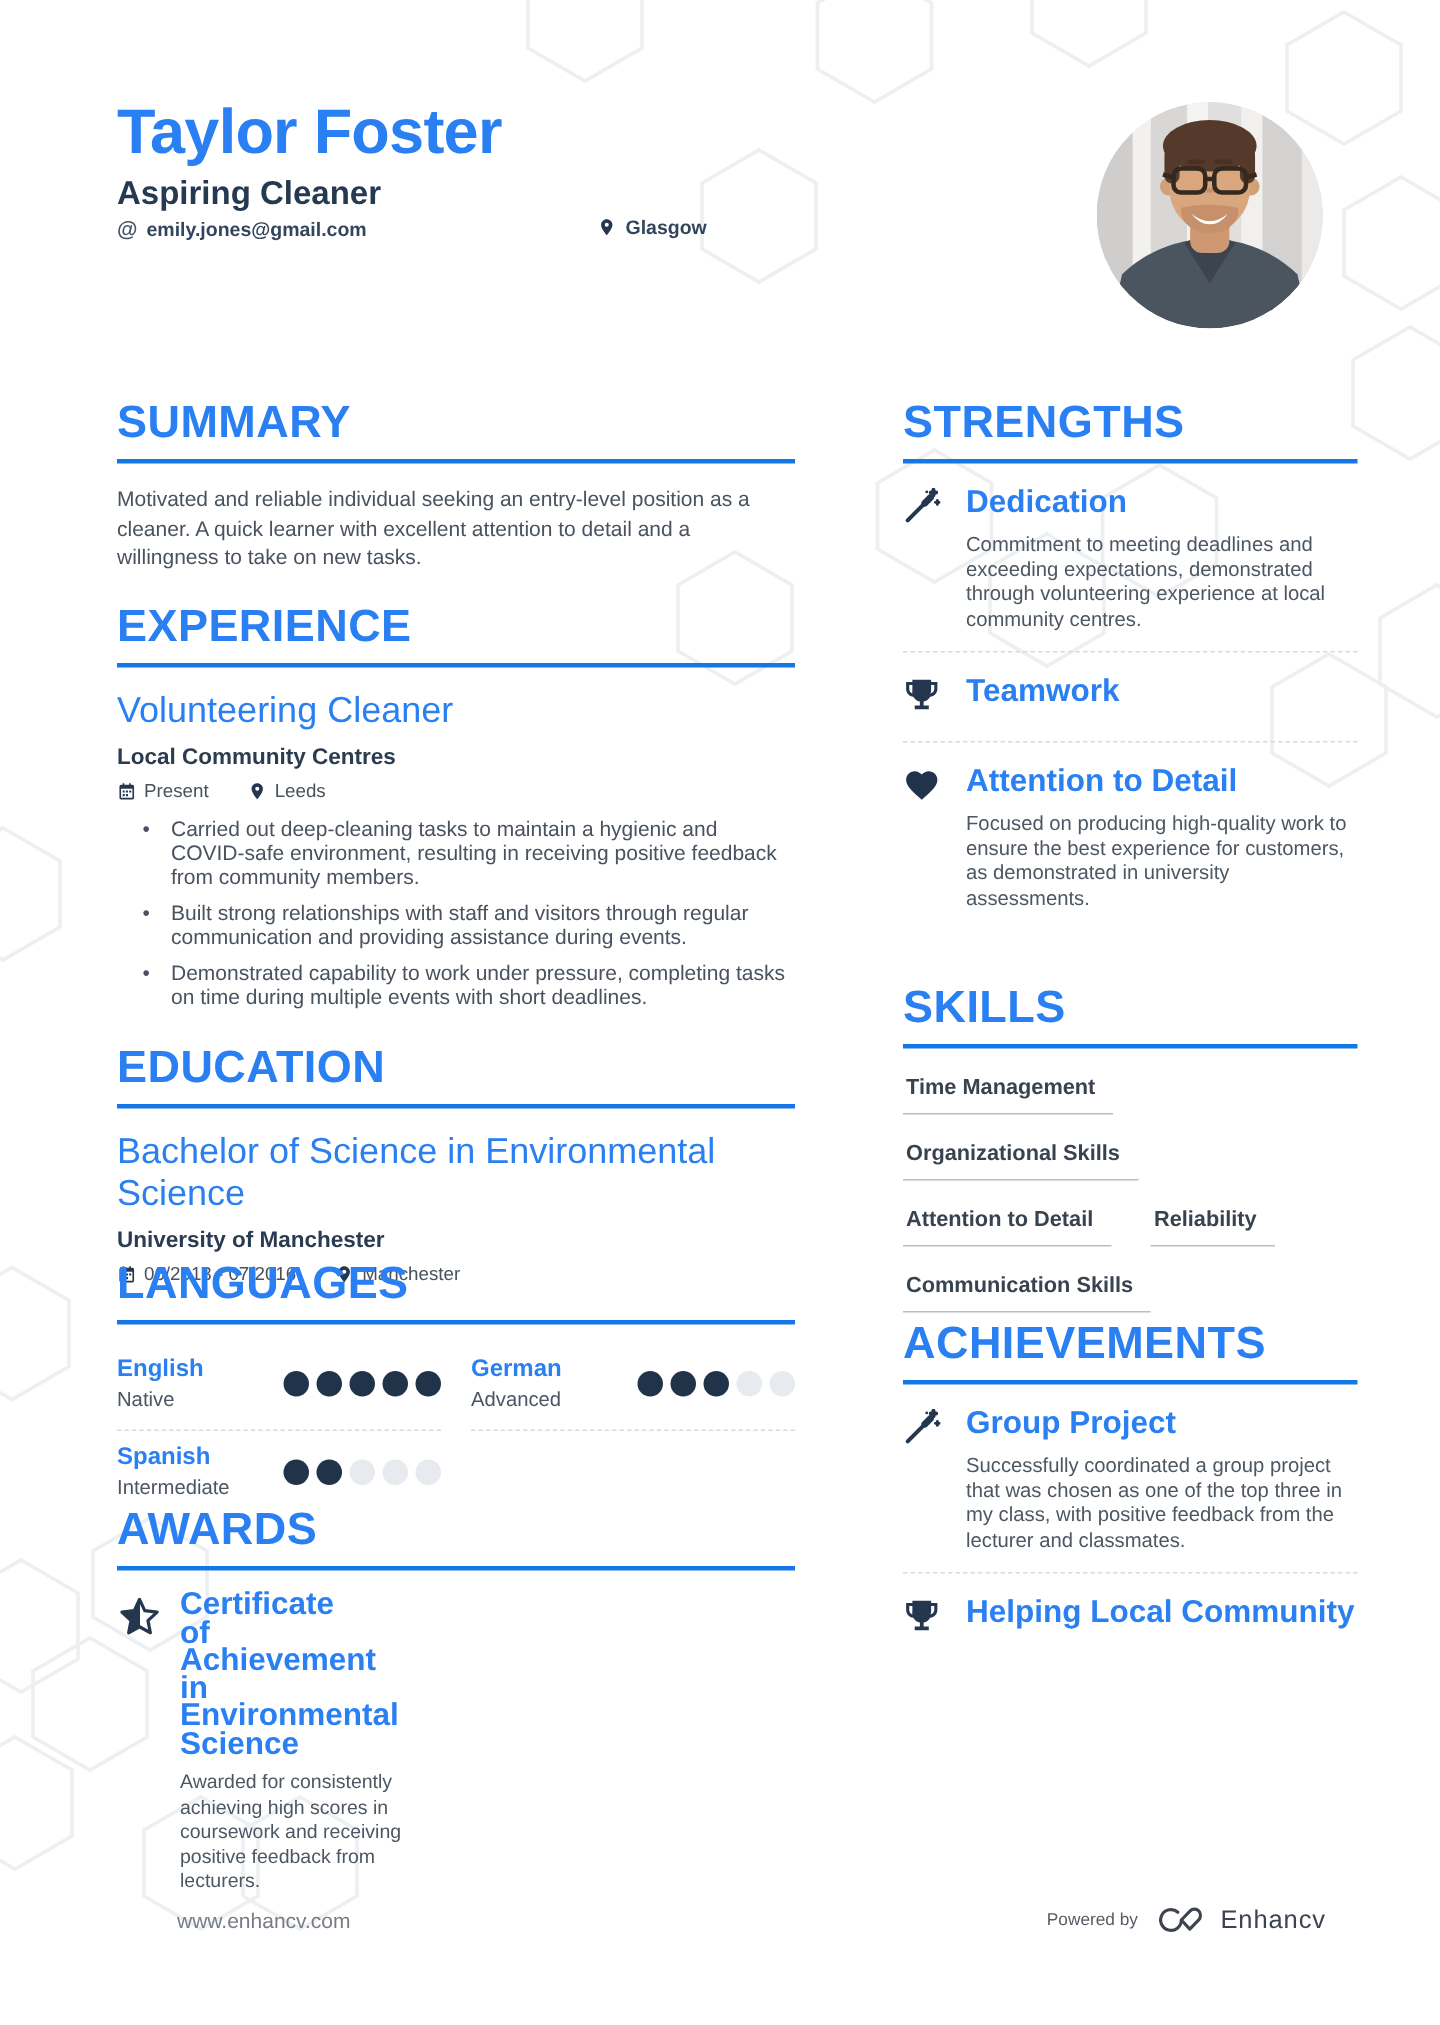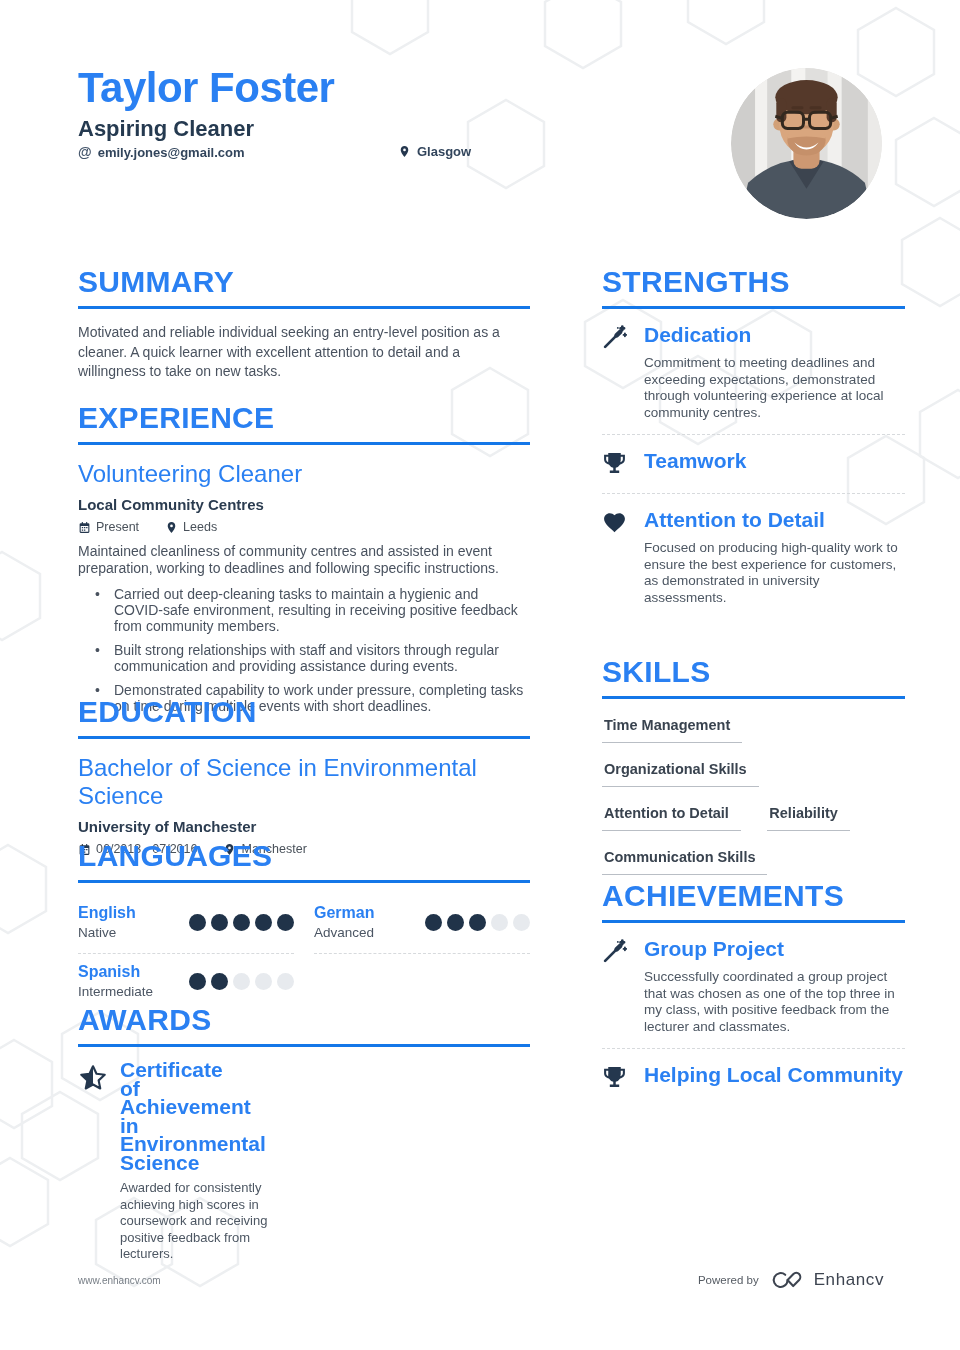--- a/index.html
+++ b/index.html
@@ -62,21 +62,21 @@
   .tags{margin-top:17px;}
   .tag{display:inline-block;font-size:14.5px;font-weight:700;color:var(--tag);
        padding:0 12px 9px 2px;border-bottom:1px solid var(--tag-line);margin:0 22px 17px 0;}
 
   
   .award .ititle{line-height:18.5px;width:128px;}
   .award .idesc{width:168px;font-size:13px;}
 
   
   .footer{position:absolute;left:78px;right:76px;top:1268px;display:flex;justify-content:space-between;align-items:center;}
-  .site{font-size:10px;color:var(--foot);}
+  .site{font-size:14px;color:var(--foot);margin-left:40px;}
   .powered{display:flex;align-items:center;gap:10px;}
   .powered .pby{font-size:11.5px;color:#555b63;}
   .brand{display:flex;align-items:center;gap:7px;color:#3d4450;}
   .brand .bname{font-size:17px;letter-spacing:.6px;color:#3d4450;}
   .micon{width:13px;height:13px;fill:var(--navy);}
   .hex{fill:none;stroke:#edeff1;stroke-width:2.5;}
 </style>
 </head>
 <body>
 
@@ -184,21 +184,20 @@
             </svg>
           <span>Present</span>
           </span>
         <span class="m">
             <svg class="micon" viewBox="0 0 24 24">
               <path d="M12 2C8.1 2 5 5.1 5 9c0 5.2 7 13 7 13s7-7.8 7-13c0-3.9-3.1-7-7-7zm0 9.5A2.5 2.5 0 1 1 12 6.5a2.5 2.5 0 0 1 0 5z"></path>
             </svg>
           <span>Leeds</span>
           </span>
       </div>
-      <p class="exp-desc">Maintained cleanliness of community centres and assisted in event preparation, working to deadlines and following specific instructions.</p>
       <ul class="bullets">
         <li>Carried out deep-cleaning tasks to maintain a hygienic and COVID-safe environment, resulting in receiving positive feedback from community members.</li>
         <li>Built strong relationships with staff and visitors through regular communication and providing assistance during events.</li>
         <li>Demonstrated capability to work under pressure, completing tasks on time during multiple events with short deadlines.</li>
       </ul>
     </div>
   </div>
 
   <div class="colL" style="top:675px">
     <h2>EDUCATION</h2>

